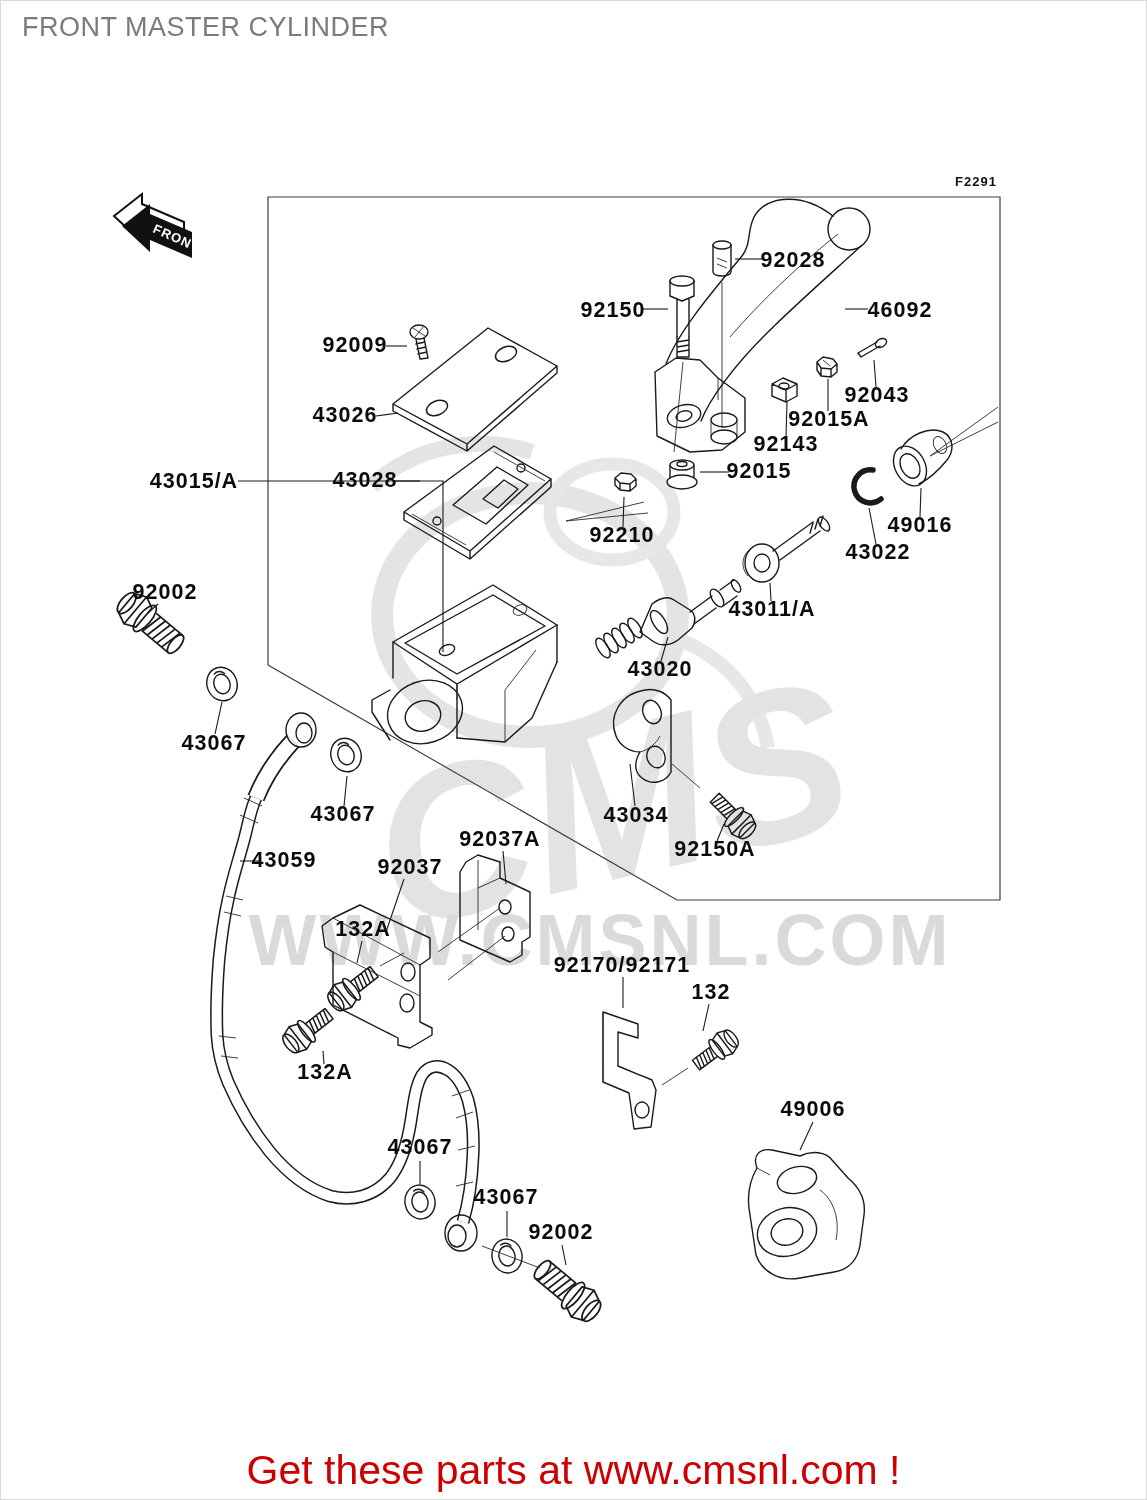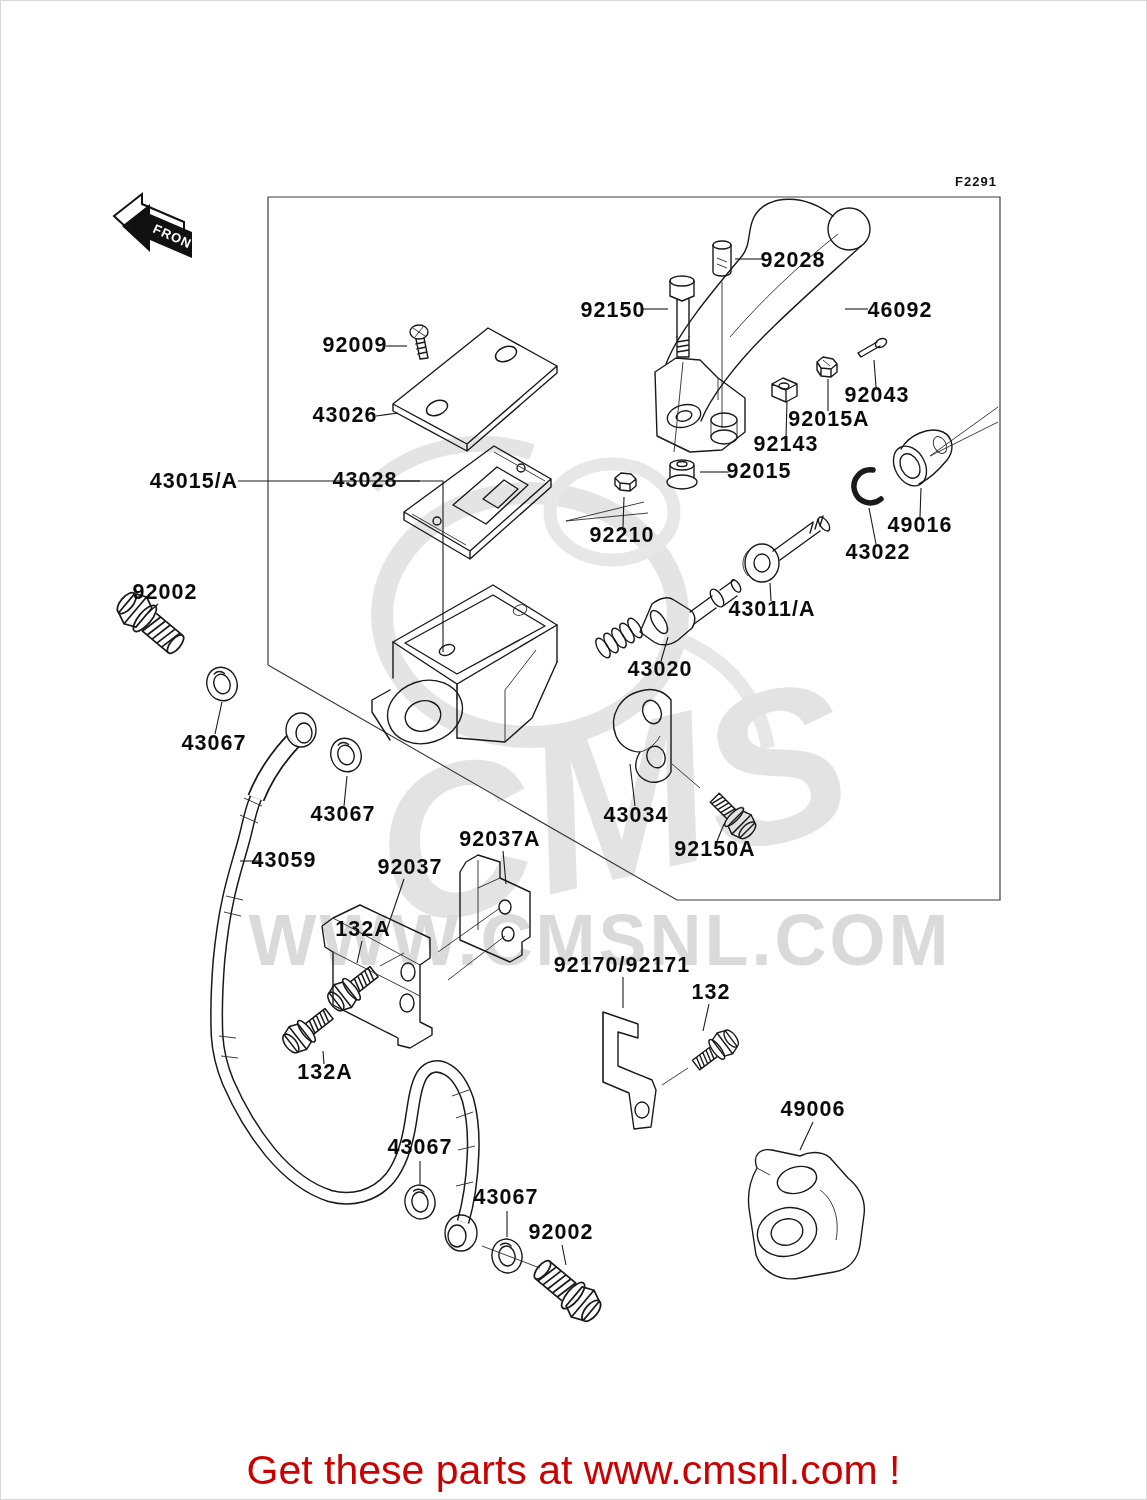--- a/index.html
+++ b/index.html
@@ -16,20 +16,21 @@
   .wm{font-family:"Liberation Sans",sans-serif;font-weight:bold;text-anchor:middle;}
   .ln{stroke:#1a1a1a;stroke-width:1.4;fill:none;stroke-linecap:round;stroke-linejoin:round;}
   .ld{stroke:#1a1a1a;stroke-width:1.1;fill:none;}
   .thin{stroke:#2a2a2a;stroke-width:.9;fill:none;}
   .frame{stroke:#3c3c3c;stroke-width:1.2;fill:none;}
 </style>
 </head>
 <body>
 
 <div id="page">
+  <div id="title">FRONT MASTER CYLINDER</div>
 
   <svg width="1147" height="1500" viewBox="0 0 1147 1500">
 
     <g opacity="0.95">
       <ellipse cx="530" cy="615" rx="148" ry="122" fill="none" stroke="#e3e3e3" stroke-width="22"></ellipse>
       <ellipse cx="612" cy="512" rx="62" ry="48" fill="none" stroke="#e6e6e6" stroke-width="13"></ellipse>
       <path d="M 372,486 C 414,446 478,434 532,452" fill="none" stroke="#e3e3e3" stroke-width="16"></path>
       <path d="M 680,640 C 730,660 760,700 768,748" fill="none" stroke="#e6e6e6" stroke-width="14"></path>
       <text class="wm" x="615" y="878" font-size="215" font-style="italic" fill="#e2e2e2" transform="rotate(-13 615 820)">CMS</text>
       <text class="wm" x="600" y="965" font-size="72" letter-spacing="3" fill="#d8d8d8">WWW.CMSNL.COM</text>

